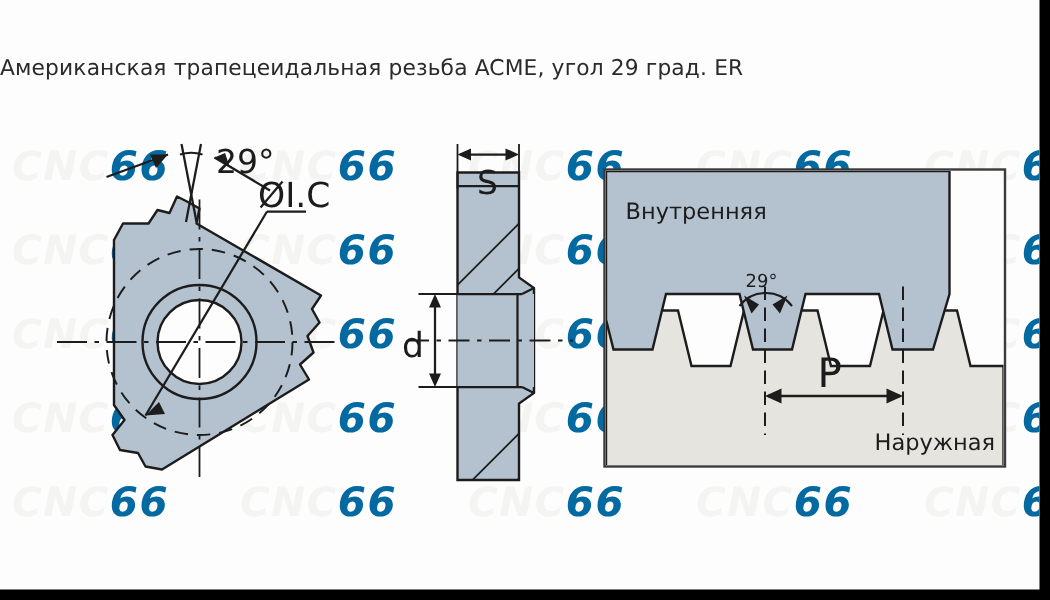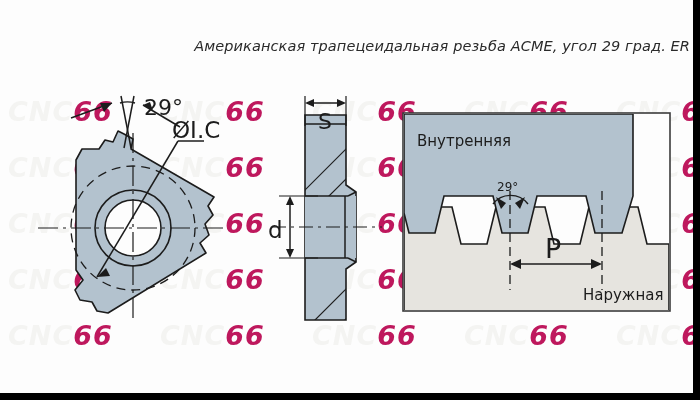--- a/index.html
+++ b/index.html
@@ -30,32 +30,31 @@
   .wm {
     position: absolute;
     font-family: "DejaVu Sans", sans-serif;
     font-weight: bold;
     font-style: italic;
     font-size: 27px;
     letter-spacing: 1px;
     color: #f4f4f2;
     white-space: nowrap;
   }
-  .wm .w-o { color: #be185d; }
+  .wm .w-o { color: #0369a1; }
   #title {
     position: absolute;
     left: 0; top: 38px;
     width: 690px;
-    text-align: right;
+    text-align: left;
     font-family: "DejaVu Sans", sans-serif;
     font-size: 14.5px;
     color: #2a2a2a;
     letter-spacing: 0.1px;
     z-index: 4;
-    font-style: italic;
   }
   #art {
     position: absolute;
     left: 0; top: 0;
     z-index: 3;
   }
   .dwg-txt {
     font-family: "DejaVu Sans", sans-serif;
     fill: #1c1c1c;
   }

